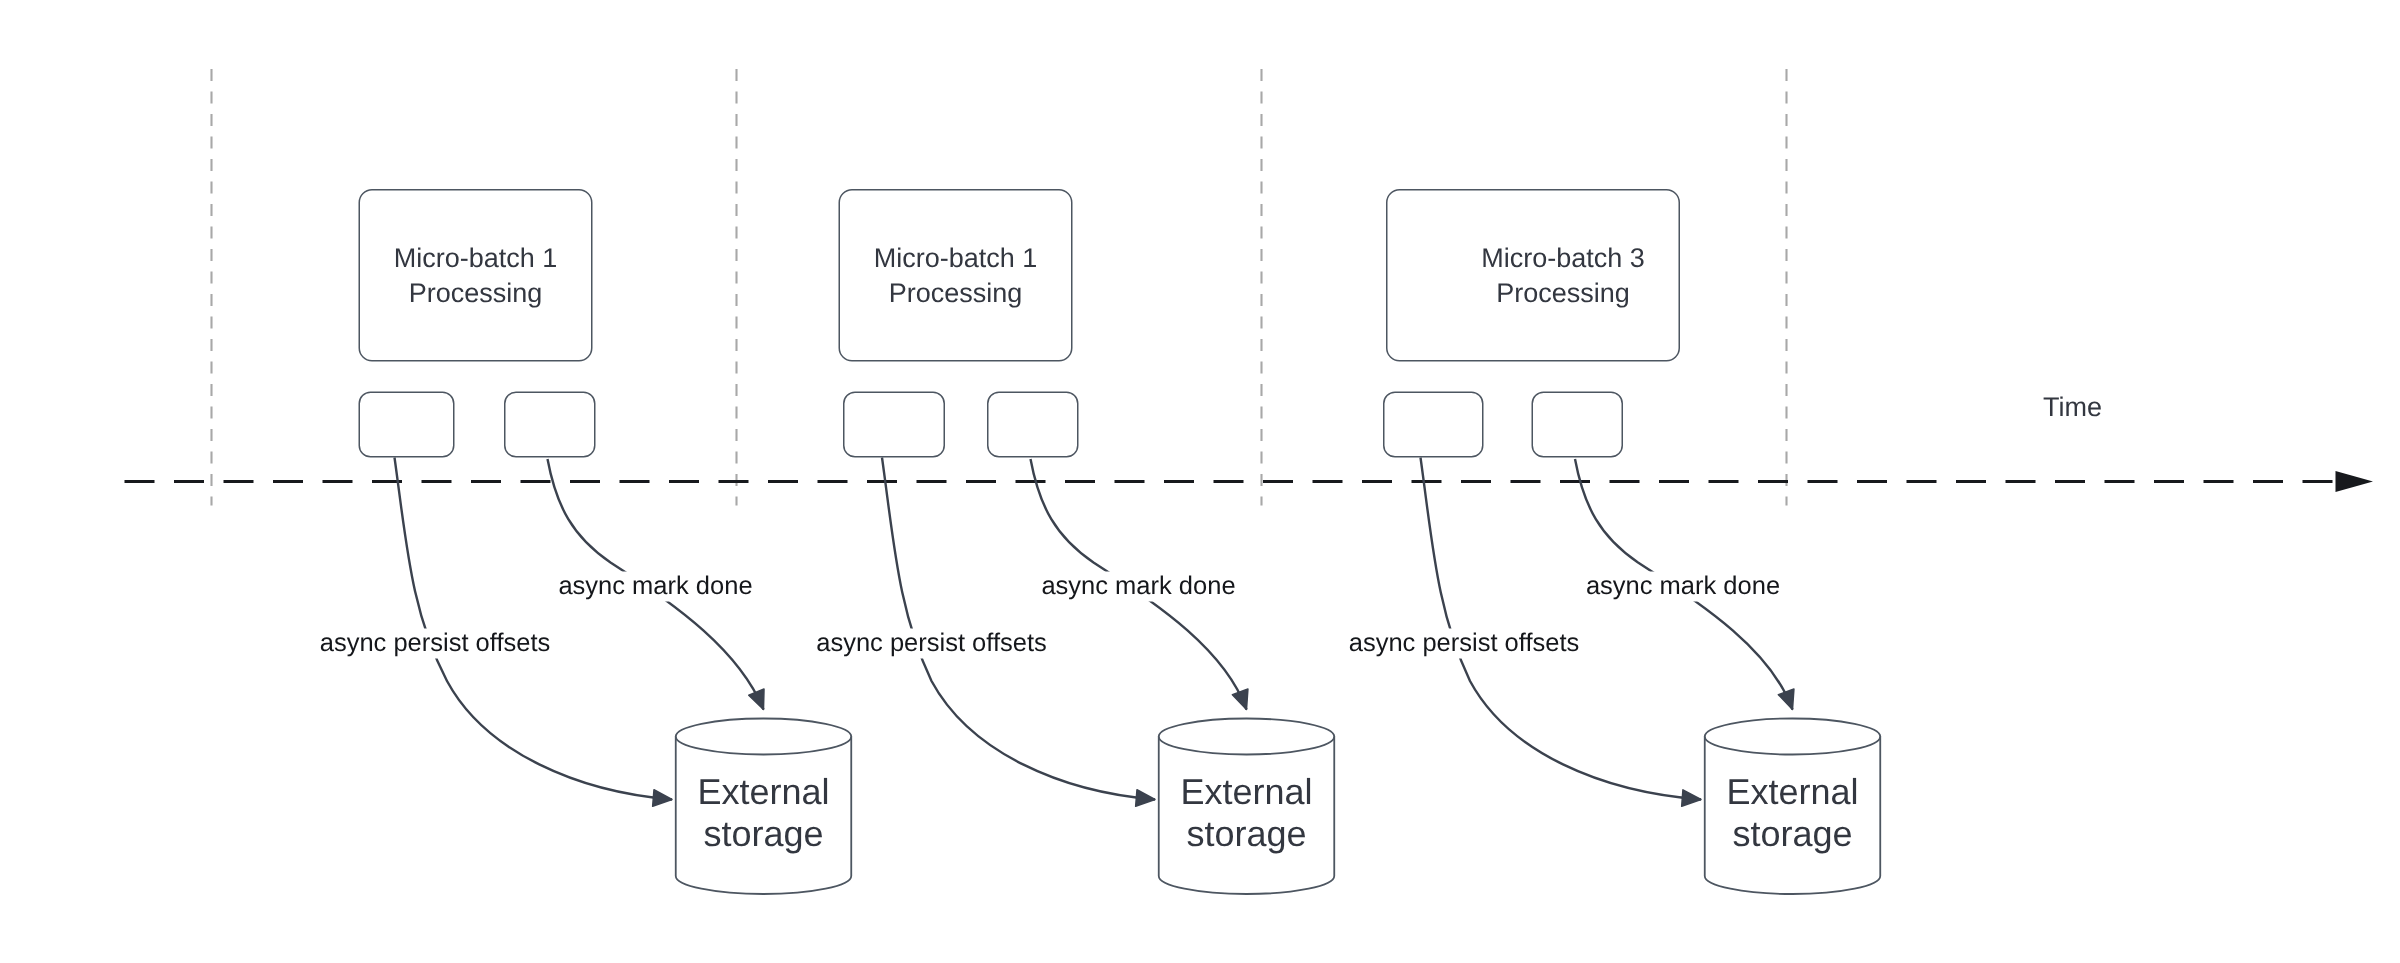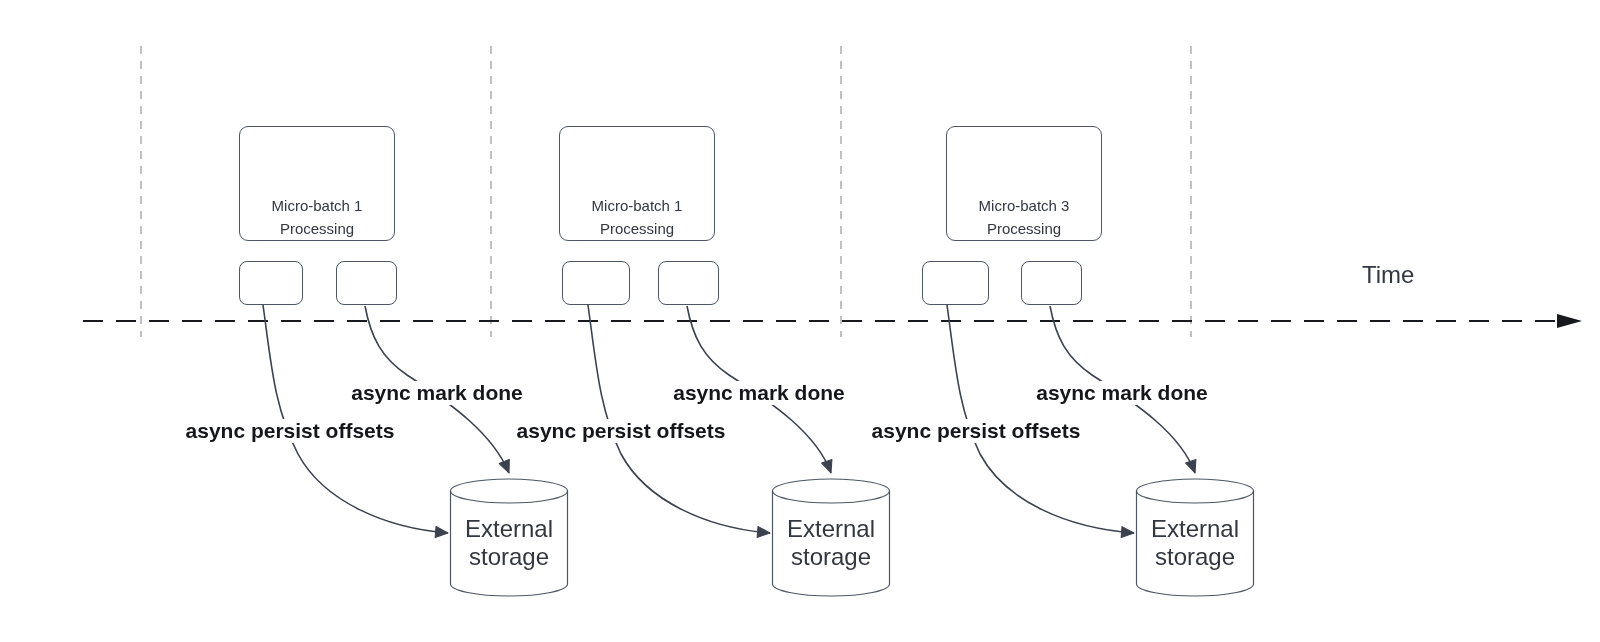--- a/index.html
+++ b/index.html
@@ -52,58 +52,58 @@
     position: absolute;
     top: 126px;
     width: 154px;
     height: 113px;
     border: 1px solid var(--shape-stroke, #4d5661);
     border-radius: 9px;
     background: #ffffff;
     display: flex;
     flex-direction: column;
     align-items: center;
-    justify-content: flex-end;
+    justify-content: center;
     text-align: center;
-    font-size: 15px;
+    font-size: 18px;
     line-height: 23px;
     color: var(--text-color, #333740);
   }
   .small-box {
     position: absolute;
     top: 261px;
     height: 42px;
     border: 1px solid var(--shape-stroke, #4d5661);
     border-radius: 8px;
     background: #ffffff;
   }
   .flow-label {
     position: absolute;
     transform: translateX(-50%);
-    font-size: 21px;
-    font-weight: bold;
+    font-size: 17px;
+    font-weight: normal;
     white-space: nowrap;
     color: var(--label-text, #15171b);
     background: #ffffff;
     padding: 0 3px;
   }
   .storage-label {
     position: absolute;
     width: 116px;
     top: 515px;
     text-align: center;
     font-size: 24px;
     line-height: 28px;
     color: var(--text-color, #333740);
   }
   .time-label {
     position: absolute;
     left: 1362px;
     top: 261px;
-    font-size: 24px;
+    font-size: 18px;
     color: var(--text-color, #333740);
   }
 </style>
 </head>
 <body>
 
 <div class="canvas">
 
   <svg class="layer-svg" viewBox="0 0 1600 642" xmlns="http://www.w3.org/2000/svg">
     <defs>
@@ -143,21 +143,21 @@
   </svg>
 
   <div class="big-box" style="left:239px;">
     <span>Micro-batch 1</span>
     <span>Processing</span>
   </div>
   <div class="big-box" style="left:559px;">
     <span>Micro-batch 1</span>
     <span>Processing</span>
   </div>
-  <div class="big-box" style="left:946px;">
+  <div class="big-box" style="left:924px;padding-left:40px;">
     <span>Micro-batch 3</span>
     <span>Processing</span>
   </div>
 
   <div class="small-box" style="left:239px;width:62px;"></div>
   <div class="small-box" style="left:336px;width:59px;"></div>
   <div class="small-box" style="left:562px;width:66px;"></div>
   <div class="small-box" style="left:658px;width:59px;"></div>
   <div class="small-box" style="left:922px;width:65px;"></div>
   <div class="small-box" style="left:1021px;width:59px;"></div>

